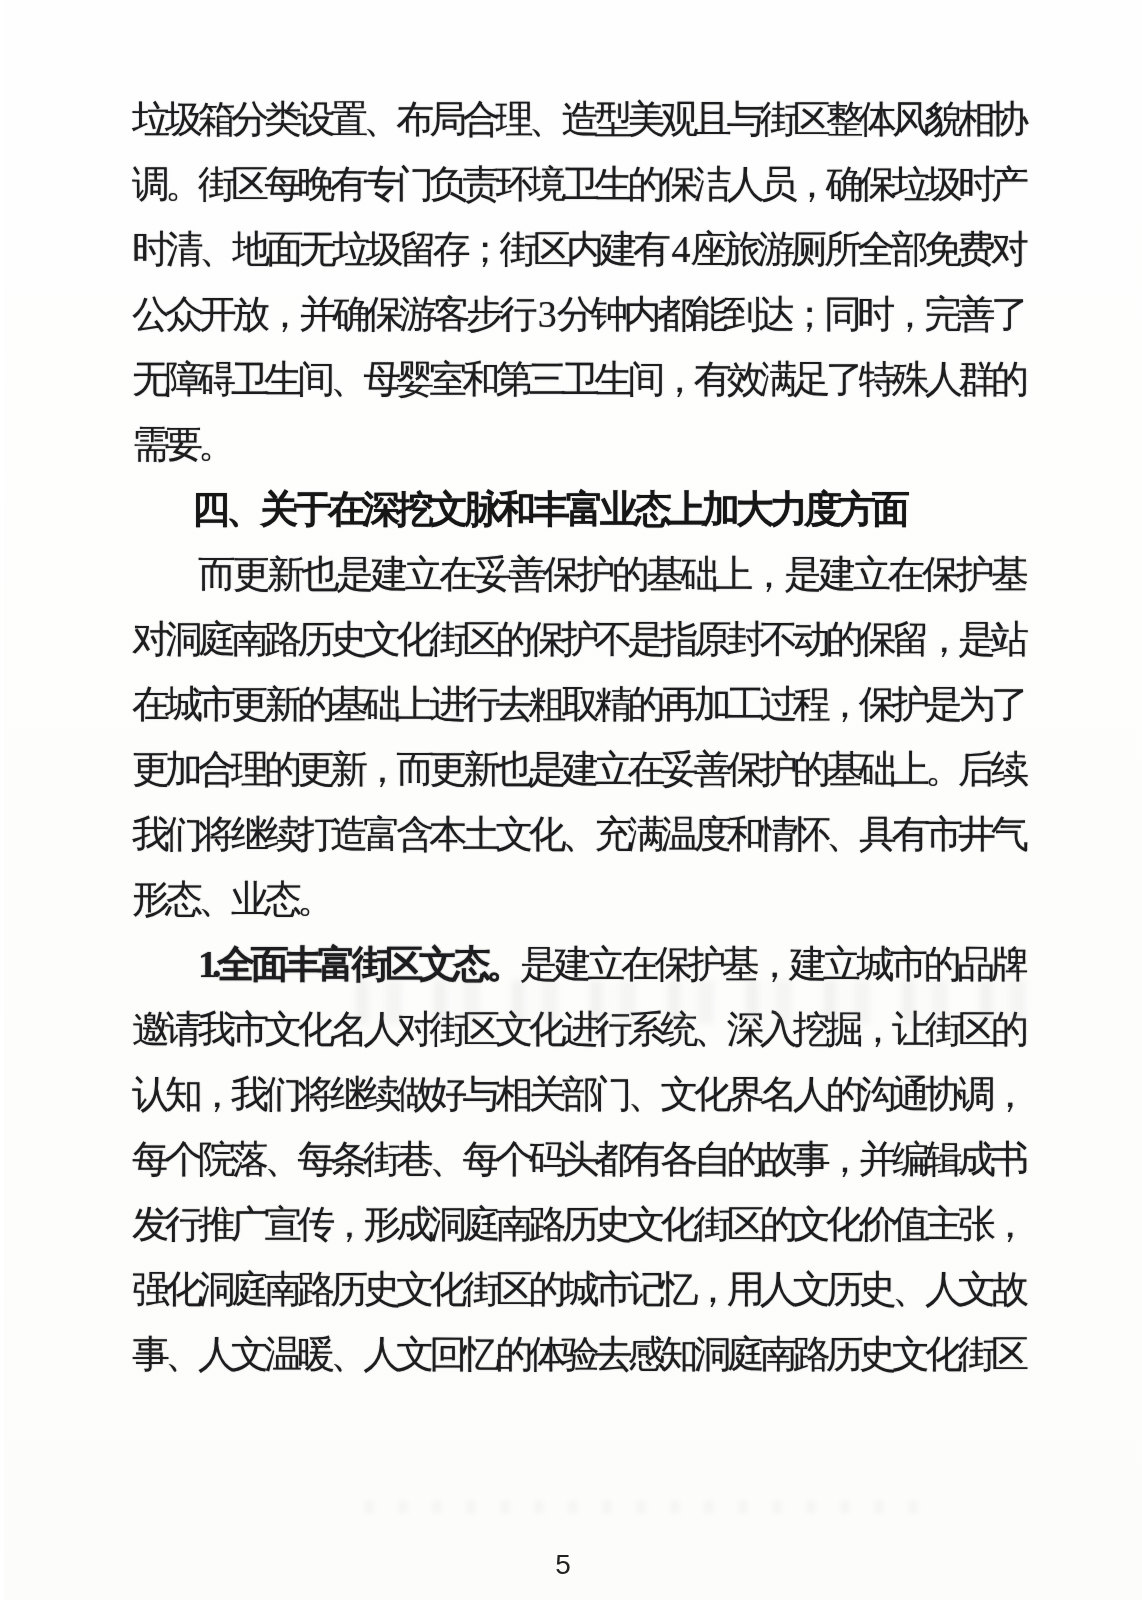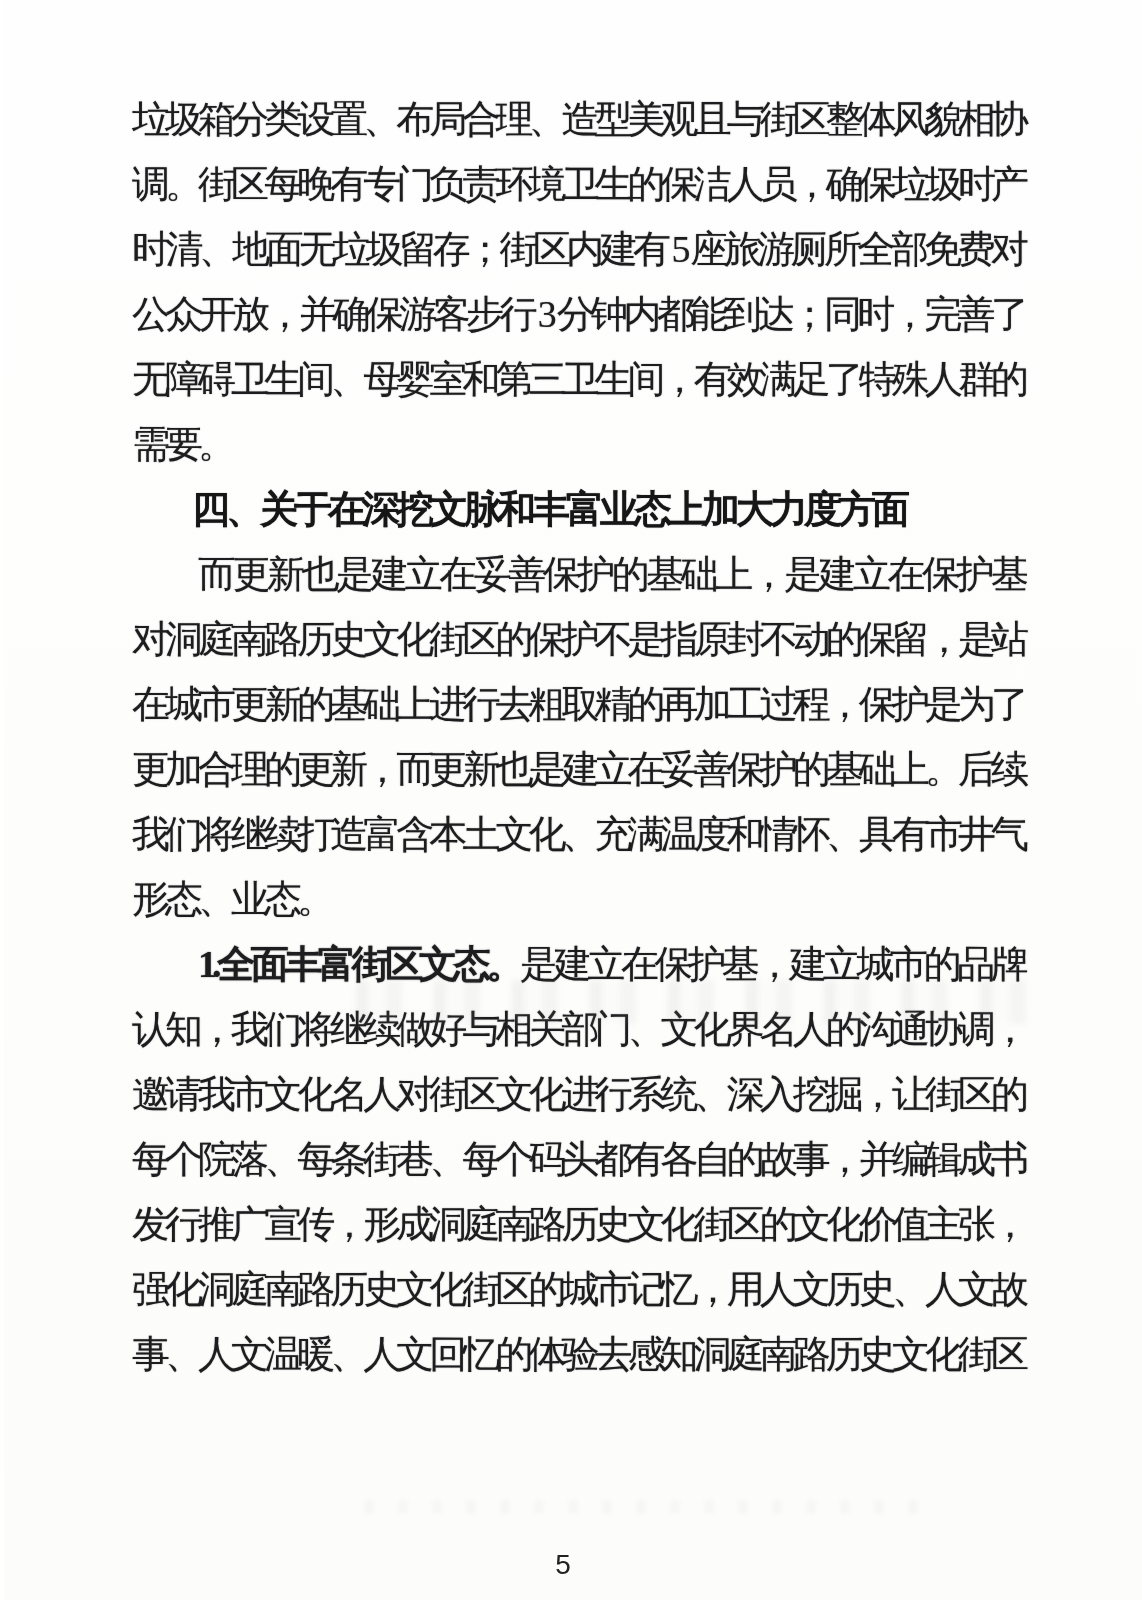--- a/index.html
+++ b/index.html
@@ -111,34 +111,34 @@
     opacity: 0.4;
   }
 </style>
 </head>
 <body>
 
 <div class="page">
   <div class="textcol">
     <div class="ln">垃圾箱分类设置、布局合理、造型美观且与街区整体风貌相协</div>
     <div class="ln">调。街区每晚有专门负责环境卫生的保洁人员，确保垃圾时产</div>
-    <div class="ln">时清、地面无垃圾留存；街区内建有 5 座旅游厕所全部免费对</div>
+    <div class="ln">时清、地面无垃圾留存；街区内建有 4 座旅游厕所全部免费对</div>
     <div class="ln">公众开放，并确保游客步行 3 分钟内都能到达；同时，完善了</div>
     <div class="ln">无障碍卫生间、母婴室和第三卫生间，有效满足了特殊人群的</div>
     <div class="ln short">需要。</div>
     <div class="ln heading">四、关于在深挖文脉和丰富业态上加大力度方面</div>
     <div class="ln indent">而更新也是建立在妥善保护的基础上，是建立在保护基</div>
     <div class="ln">对洞庭南路历史文化街区的保护不是指原封不动的保留，是站</div>
     <div class="ln">在城市更新的基础上进行去粗取精的再加工过程，保护是为了</div>
     <div class="ln">更加合理的更新，而更新也是建立在妥善保护的基础上。后续</div>
     <div class="ln">我们将继续打造富含本土文化、充满温度和情怀、具有市井气</div>
     <div class="ln short">形态、业态。</div>
     <div class="ln indent wrapok"><span class="b">1.全面丰富街区文态。</span><span>是建立在保护基，建立城市的品牌</span></div>
+    <div class="ln">邀请我市文化名人对街区文化进行系统、深入挖掘，让街区的</div>
     <div class="ln">认知，我们将继续做好与相关部门、文化界名人的沟通协调，</div>
-    <div class="ln">邀请我市文化名人对街区文化进行系统、深入挖掘，让街区的</div>
     <div class="ln">每个院落、每条街巷、每个码头都有各自的故事，并编辑成书</div>
     <div class="ln">发行推广宣传，形成洞庭南路历史文化街区的文化价值主张，</div>
     <div class="ln">强化洞庭南路历史文化街区的城市记忆，用人文历史、人文故</div>
     <div class="ln">事、人文温暖、人文回忆的体验去感知洞庭南路历史文化街区</div>
   </div>
 
   <div class="bleed"></div>
   <div class="bleed2"></div>
 
   <div class="pagenum">5</div>

